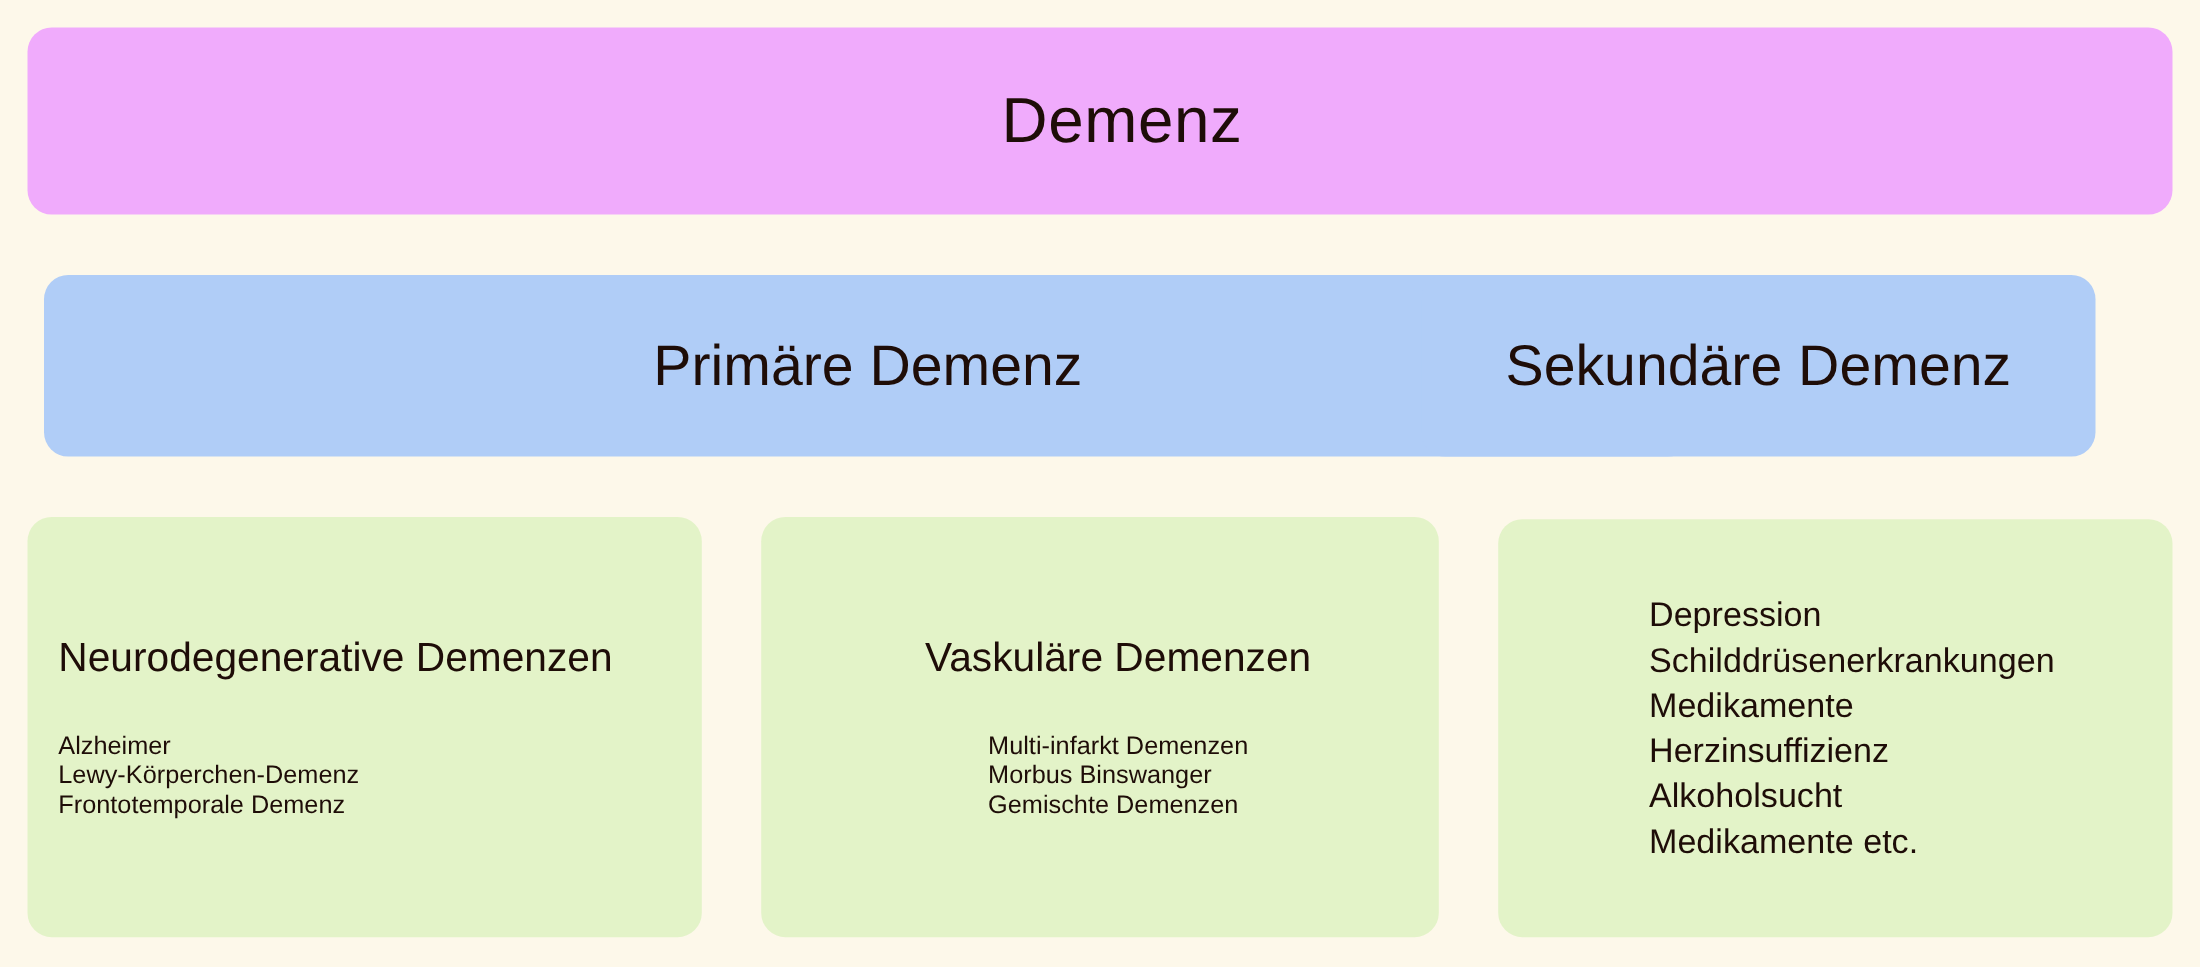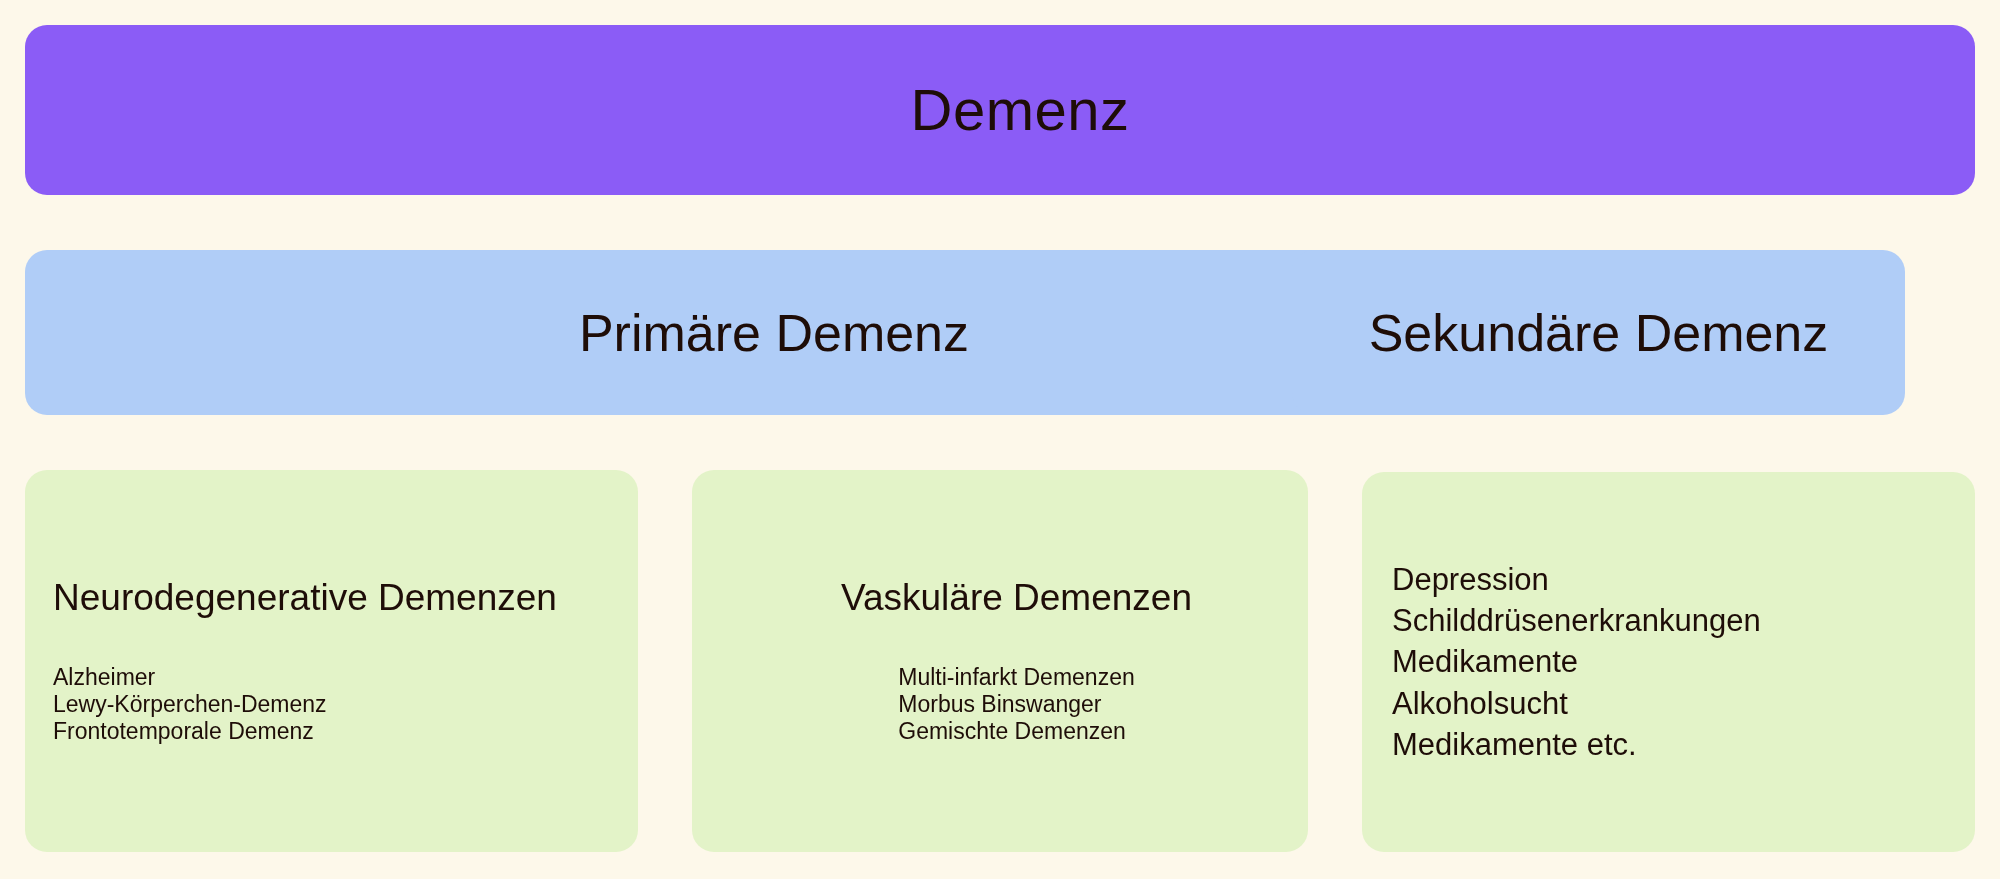--- a/index.html
+++ b/index.html
@@ -23,21 +23,21 @@
     position: absolute;
     box-sizing: border-box;
     border-radius: 22px;
   }
   
   .root {
     left: 25px;
     top: 25px;
     width: 1950px;
     height: 170px;
-    background: #8b5cf6;
+    background: #f0abfc;
     display: flex;
     align-items: center;
     justify-content: center;
     padding-left: 40px;
   }
   .root-label {
     font-size: 58px;
     font-weight: 400;
     letter-spacing: 0.5px;
     line-height: 1;
@@ -45,21 +45,21 @@
   
   .cat {
     top: 250px;
     height: 165px;
     background: #B0CDF7;
     display: flex;
     align-items: center;
     justify-content: center;
   }
   .cat-primary {
-    left: 25px;
+    left: 40px;
     width: 1498px;
   }
   .cat-secondary {
     left: 1292px;
     width: 613px;
   }
   .cat-label {
     font-size: 52px;
     font-weight: 400;
     line-height: 1;
@@ -85,20 +85,21 @@
     height: 382px;
     padding: 0 0 0 33px;
     align-items: center;
   }
   .leaf-secondary {
     left: 1362px;
     top: 472px;
     width: 613px;
     height: 380px;
     padding: 0 0 0 30px;
+    align-items: center;
   }
   .leaf-heading {
     font-size: 37px;
     line-height: 1.18;
     margin: 0;
   }
   .leaf-gap {
     height: 44px;
   }
   .leaf-list {
@@ -151,18 +152,19 @@
       <li>Morbus Binswanger</li>
       <li>Gemischte Demenzen</li>
     </ul>
   </div>
 
   <div class="node leaf leaf-secondary">
     <ul class="leaf-list">
       <li>Depression</li>
       <li>Schilddrüsenerkrankungen</li>
       <li>Medikamente</li>
+      <li>Herzinsuffizienz</li>
       <li>Alkoholsucht</li>
       <li>Medikamente etc.</li>
     </ul>
   </div>
 
 </div>
 
 </body></html>

